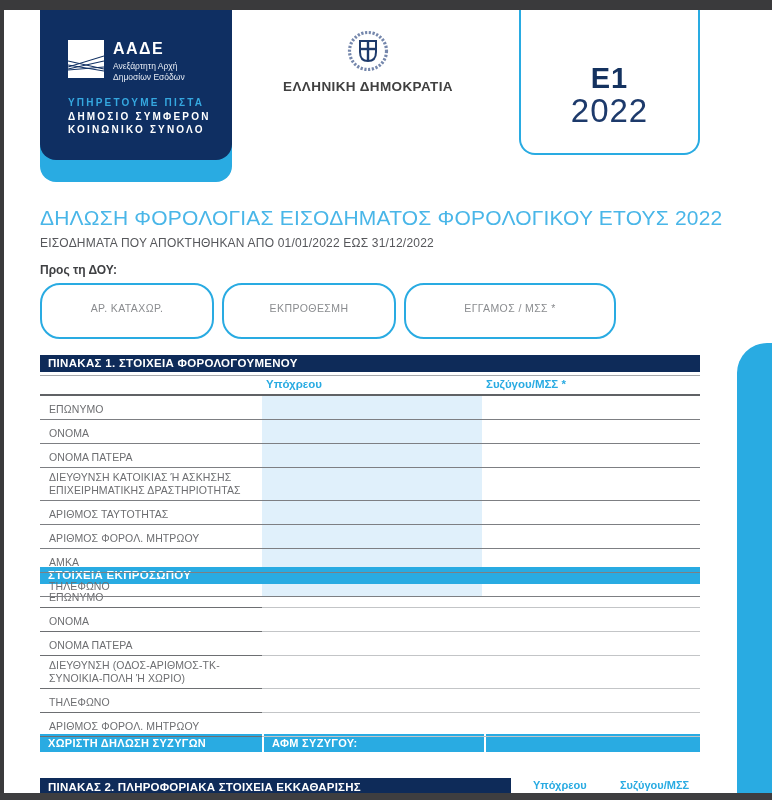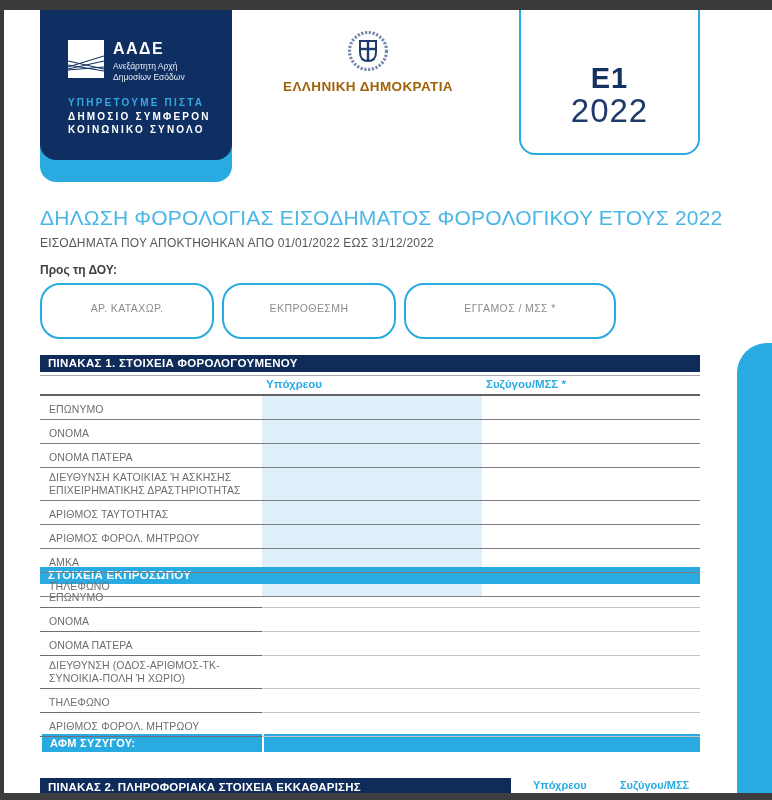--- a/index.html
+++ b/index.html
@@ -19,21 +19,21 @@
   .brand-icon{width:36px;height:38px;background:#ffffff;flex:0 0 auto;}
   .brand-text{margin-left:9px;color:#ffffff;}
   .brand-acronym{font-size:16px;font-weight:bold;letter-spacing:1.5px;line-height:18px;}
   .brand-sub{font-size:8.5px;line-height:10.5px;color:#e8edf5;margin-top:3px;}
   .motto{position:absolute;left:28px;top:86px;font-size:10px;font-weight:bold;letter-spacing:2.2px;line-height:13.5px;color:#ffffff;}
   .motto .m1{color:#35a8e0;}
 
   
   .emblem{position:absolute;left:346px;top:27px;width:44px;height:48px;}
   .republic{position:absolute;left:268px;top:79px;width:200px;text-align:center;
-    font-size:13.5px;font-weight:bold;color:#a16207;letter-spacing:0.4px;}
+    font-size:13.5px;font-weight:bold;color:#404040;letter-spacing:0.4px;}
 
   
   .e1-box{position:absolute;left:519px;top:10px;width:181px;height:145px;
     border:2px solid #29abe2;border-top:none;border-radius:0 0 16px 16px;box-sizing:border-box;
     display:flex;flex-direction:column;align-items:center;justify-content:center;padding-top:28px;}
   .e1-code{font-size:29px;font-weight:bold;color:#14325f;line-height:30px;letter-spacing:1px;}
   .e1-year{font-size:33px;font-weight:400;color:#1d3a6b;line-height:36px;letter-spacing:1px;}
 
   
   .doc-title{position:absolute;left:40px;top:206px;width:710px;font-size:21px;font-weight:400;
@@ -170,20 +170,21 @@
       <div class="frow"><span class="flabel">ΕΠΩΝΥΜΟ</span><i class="sep-d"></i><i class="sep-l"></i></div>
       <div class="frow"><span class="flabel">ΟΝΟΜΑ</span><i class="sep-d"></i><i class="sep-l"></i></div>
       <div class="frow"><span class="flabel">ΟΝΟΜΑ ΠΑΤΕΡΑ</span><i class="sep-d"></i><i class="sep-l"></i></div>
       <div class="frow"><span class="flabel">ΔΙΕΥΘΥΝΣΗ (ΟΔΟΣ-ΑΡΙΘΜΟΣ-ΤΚ-ΣΥΝΟΙΚΙΑ-ΠΟΛΗ Ή ΧΩΡΙΟ)</span><i class="sep-d"></i><i class="sep-l"></i></div>
       <div class="frow"><span class="flabel">ΤΗΛΕΦΩΝΟ</span><i class="sep-d"></i><i class="sep-l"></i></div>
       <div class="frow"><span class="flabel">ΑΡΙΘΜΟΣ ΦΟΡΟΛ. ΜΗΤΡΩΟΥ</span><i class="sep-d"></i><i class="sep-l"></i></div>
     </div>
 </div>
 
 <div class="sep-decl">
+  <div class="sd-seg sd-1">ΧΩΡΙΣΤΗ ΔΗΛΩΣΗ ΣΥΖΥΓΩΝ</div>
   <div class="sd-seg sd-2">ΑΦΜ ΣΥΖΥΓΟΥ:</div>
   <div class="sd-seg sd-3"></div>
 </div>
 
 <div class="t2-bar">ΠΙΝΑΚΑΣ 2. ΠΛΗΡΟΦΟΡΙΑΚΑ ΣΤΟΙΧΕΙΑ ΕΚΚΑΘΑΡΙΣΗΣ</div>
 <span class="t2-col t2-c1">Υπόχρεου</span>
 <span class="t2-col t2-c2">Συζύγου/ΜΣΣ</span>
 
 <div class="side-tab"></div>
 

